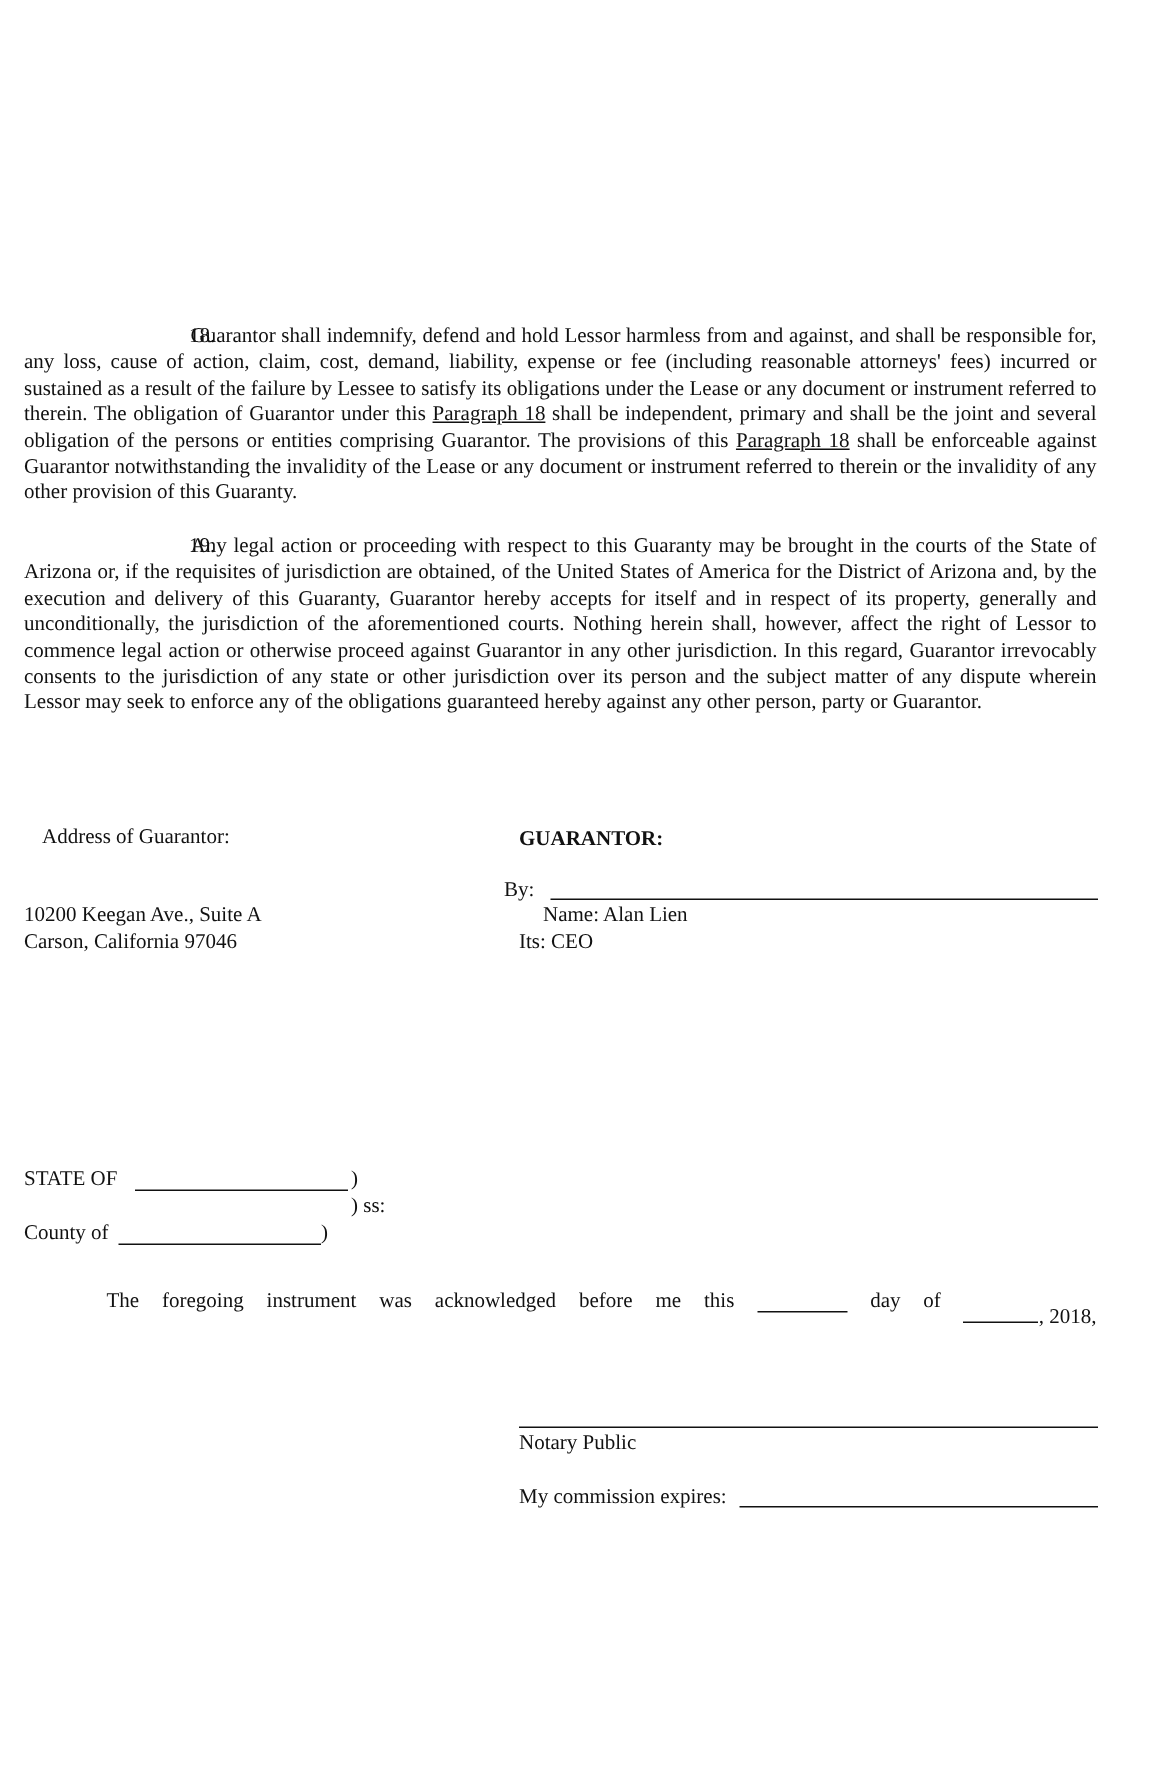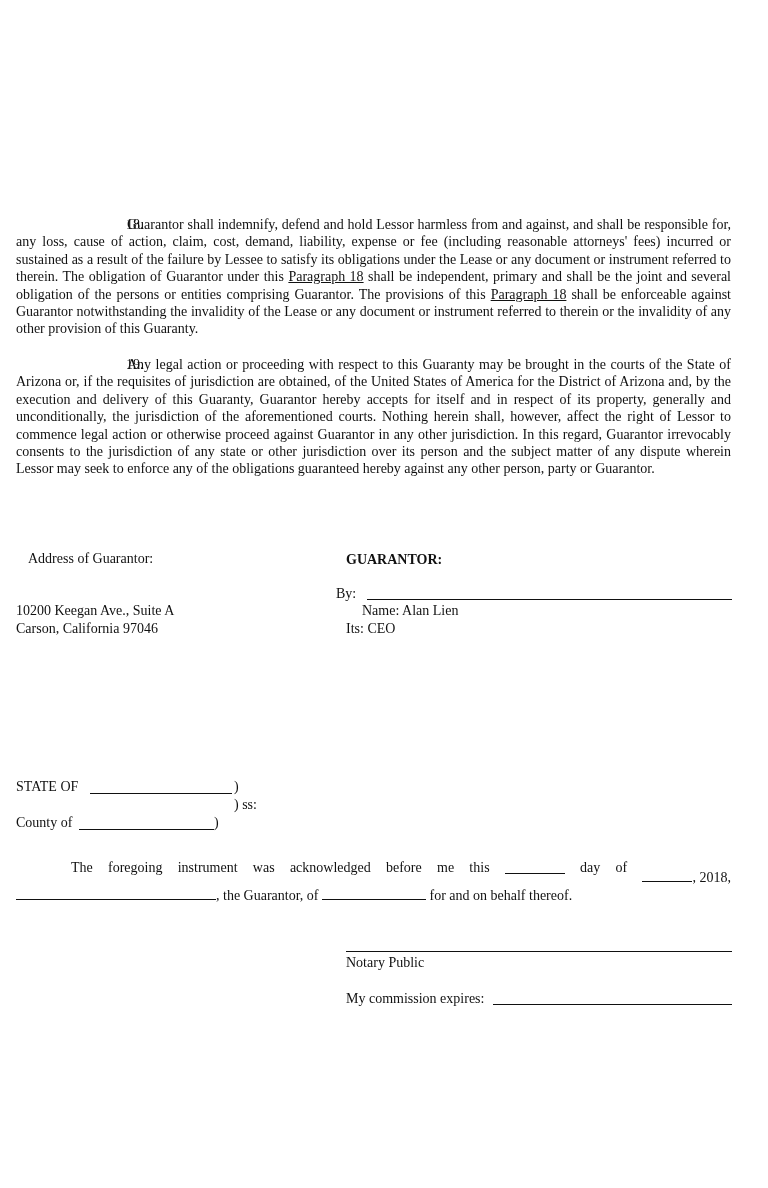--- a/index.html
+++ b/index.html
@@ -103,25 +103,20 @@
       <span>was</span>
       <span>acknowledged</span>
       <span>before</span>
       <span>me</span>
       <span>this</span>
       <span class="blank" style="width:60px;"></span>
       <span>day</span>
       <span>of</span>
       <span style="white-space:nowrap;margin-top:20px;"><span class="blank" style="width:50px;"></span><span>, 2018,</span></span>
     </div>
-    <div style="white-space:nowrap;">
-      <span class="blank" style="width:200px;"></span><span>, the Guarantor, of</span>
-      <span class="blank" style="width:104px;"></span>
-      <span>for and on behalf thereof.</span>
-    </div>
   </div>
 
   <div class="rule" style="left:346px; top:951px; width:386px;"></div>
   <div class="line" style="left:346px; top:954px;">Notary Public</div>
   <div class="line" style="left:346px; top:990px;">My commission expires:</div>
   <div class="rule" style="left:493px; top:1004px; width:239px;"></div>
 
 </div>
 
 </body></html>

